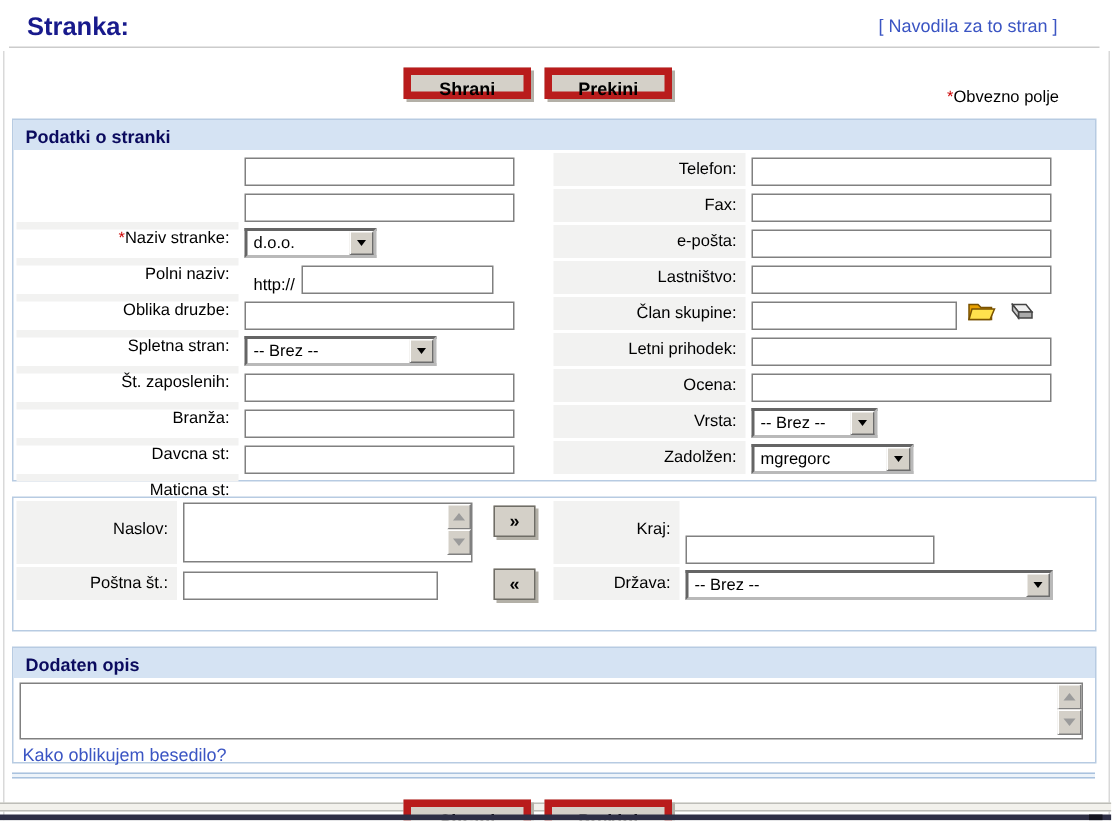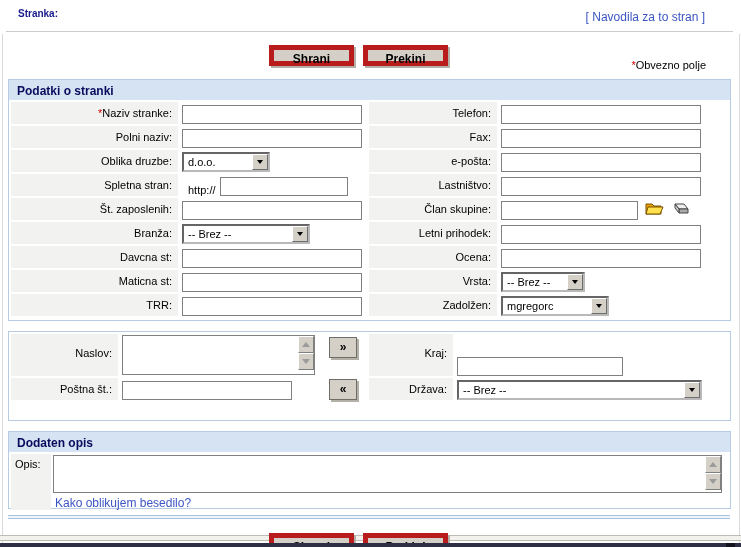--- a/index.html
+++ b/index.html
@@ -6,21 +6,21 @@
   html,body { background:#fff; }
   .page {
     position:relative; width:741px; height:547px; overflow:hidden;
     background:#fff; font-family:"Liberation Sans", sans-serif; color:#000;
   }
   .edge-left  { position:absolute; left:2px; top:34px; width:1px; height:513px; background:#d9d9d9; }
   .edge-right { position:absolute; left:739px; top:34px; width:1px; height:513px; background:#d9d9d9; }
 
   .page-title {
     position:absolute; left:18px; top:8px;
-    font-size:10px; font-weight:bold; color:#181a8c;
+    font-size:17px; font-weight:bold; color:#181a8c;
   }
   .help-link {
     position:absolute; right:36px; top:10px;
     font-size:12px; color:#3b55c3; text-decoration:none; cursor:pointer;
   }
   .top-rule { position:absolute; left:6px; right:8px; top:31px; height:1px; background:#cccccc; }
 
   .btn3d {
     position:absolute; width:85px; height:21px;
     background:#d4d0c8; border:5px solid #b91c1c;
@@ -52,21 +52,21 @@
   .col-left  { width:355px; }
   .col-right { flex:1; margin-left:3px; }
 
   .frow { display:flex; height:22px; margin-bottom:2px; }
   .frow-tall { height:42px; }
   .frow-desc { height:56px; }
   .flabel {
     background:#f2f2f1; text-align:right;
     padding:5px 6px 0 2px; font-size:11px; white-space:nowrap;
   }
-  .lab-l { width:167px; }
+  .lab-l { width:148px;margin-top:46px; }
   .lab-r { width:128px; }
   .lab-addr-l { width:107px; }
   .lab-addr-r { width:84px; }
   .lab-desc { width:40px; text-align:left; padding:4px 2px 0 4px; }
   .flabel-tall { padding-top:13px; }
   .ffield { flex:1; display:flex; align-items:flex-end; padding-left:4px; }
   .ffield-top { align-items:flex-start; padding-top:1px; }
   .ffield-col { flex:1; display:flex; flex-direction:column; padding-left:2px; padding-top:1px; }
 
   .tin {
@@ -342,21 +342,20 @@
           </div>
         </div>
       </div>
     </div>
   </div>
 
   <div class="section sec-desc">
     <div class="sec-header">Dodaten opis</div>
     <div class="sec-body">
       <div class="frow frow-desc" style="flex:1">
-        <div class="flabel lab-desc">Opis:</div>
         <div class="ffield-col">
           <div class="fakearea ta-opis">
             <div class="ta-content"></div>
             <div class="ta-scroll">
               <div class="sbtn">
                   <span class="tri-up"></span>
                 </div>
               <div class="sbtn">
                   <span class="tri-down"></span>
                 </div>

